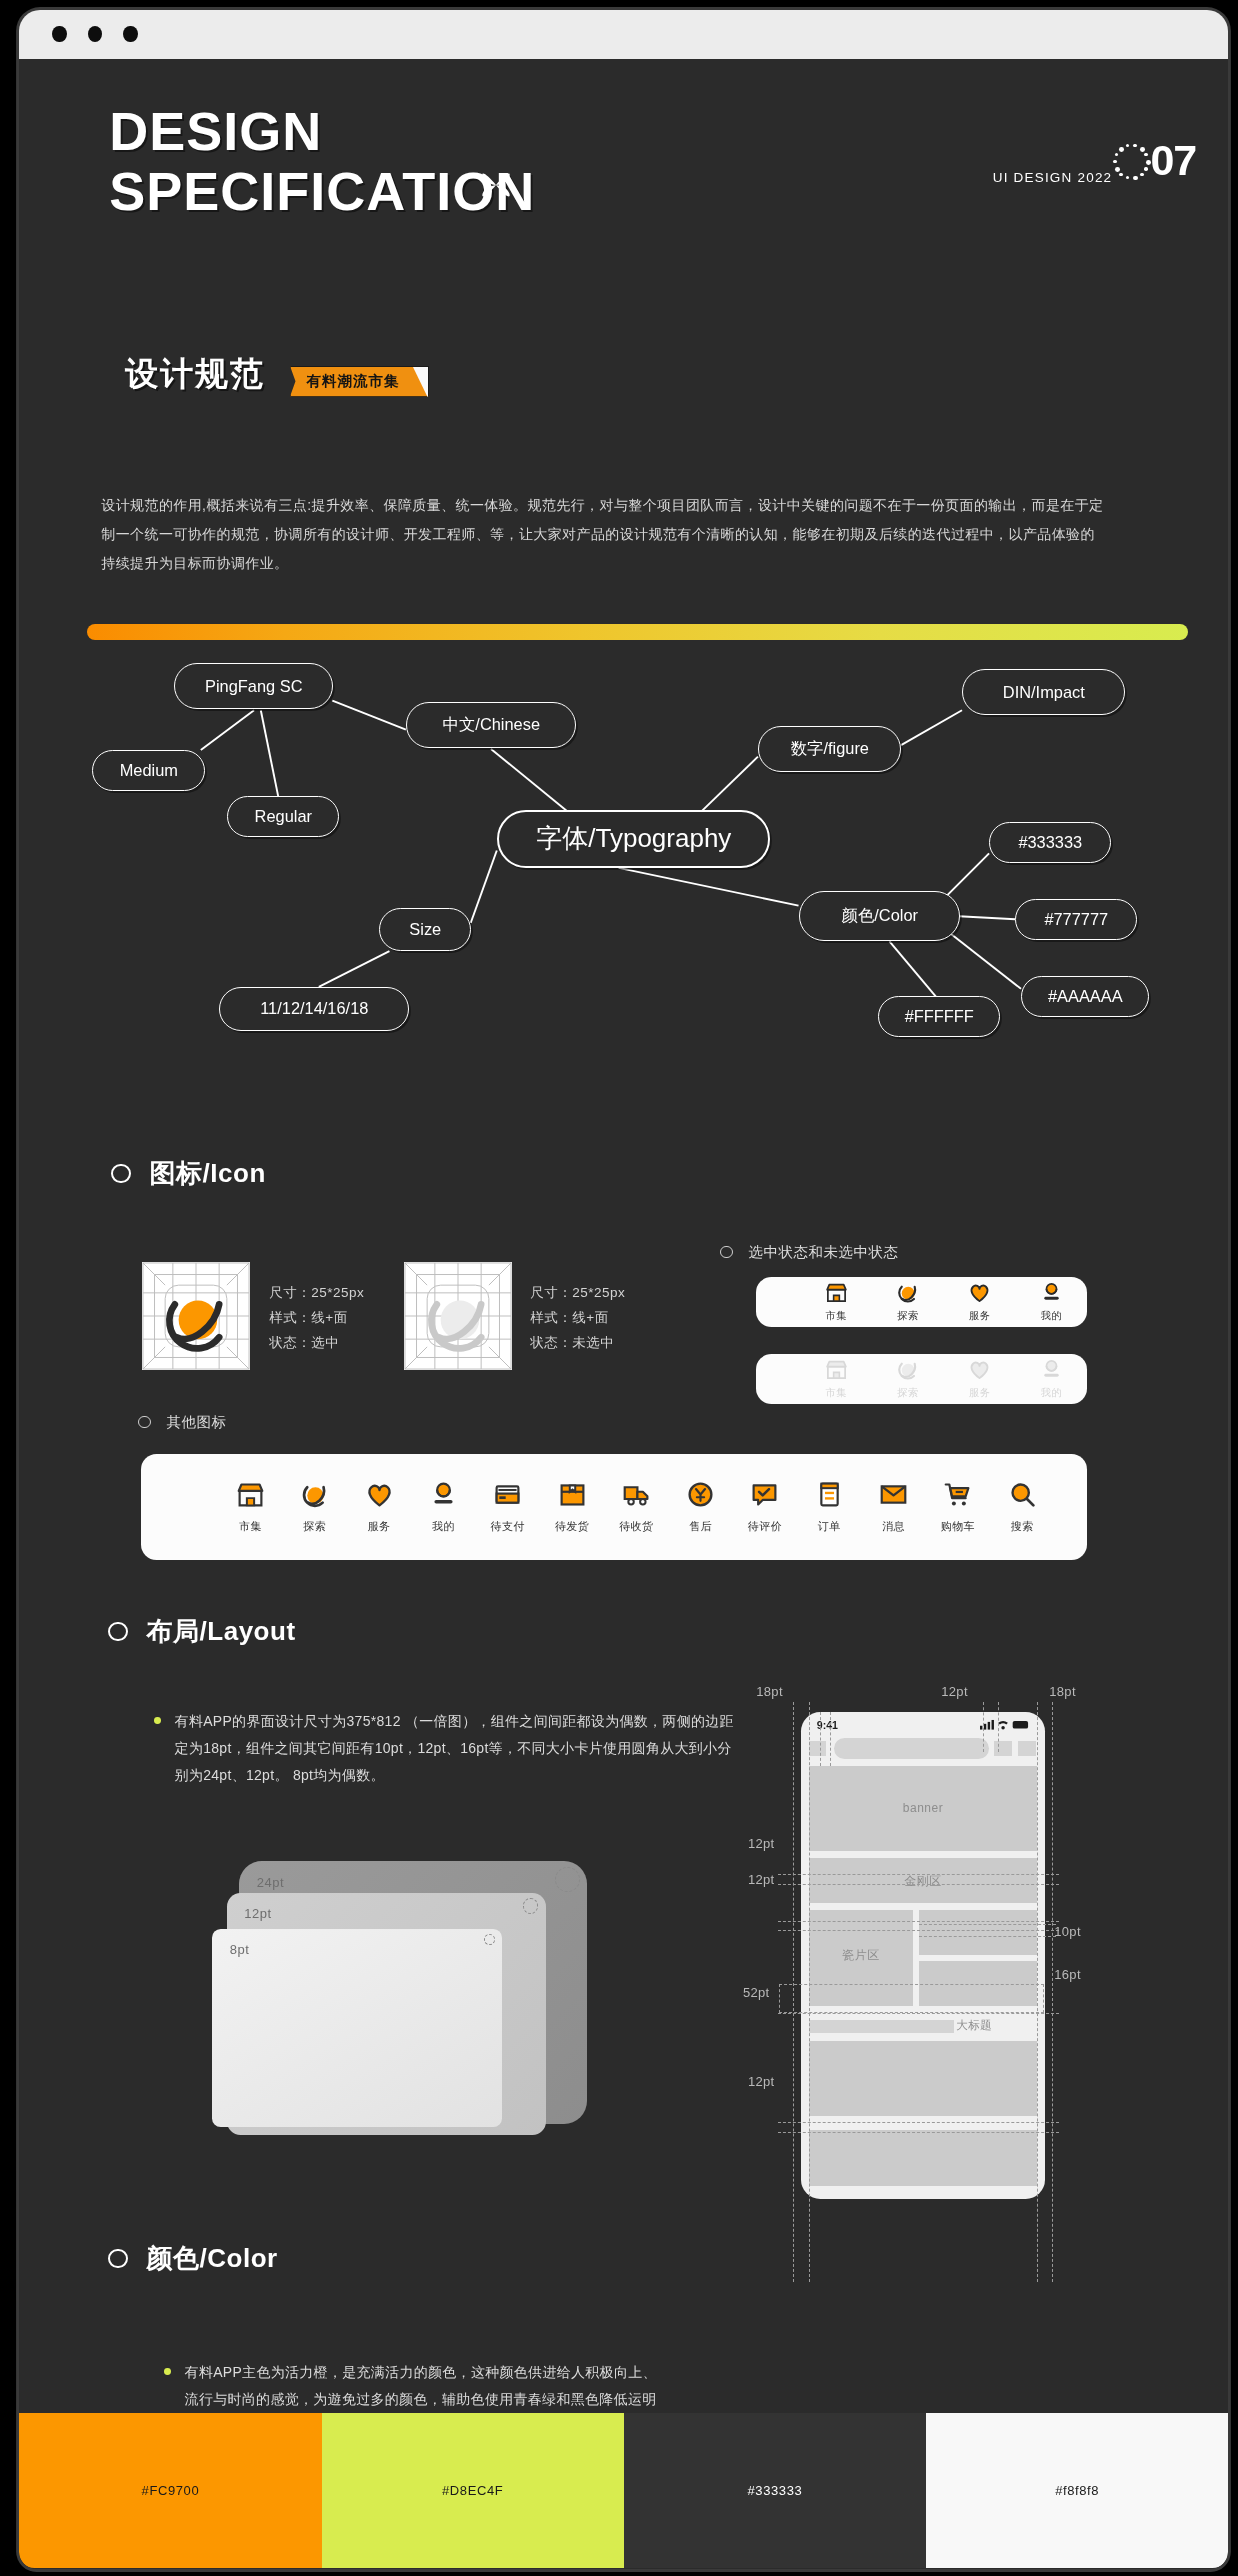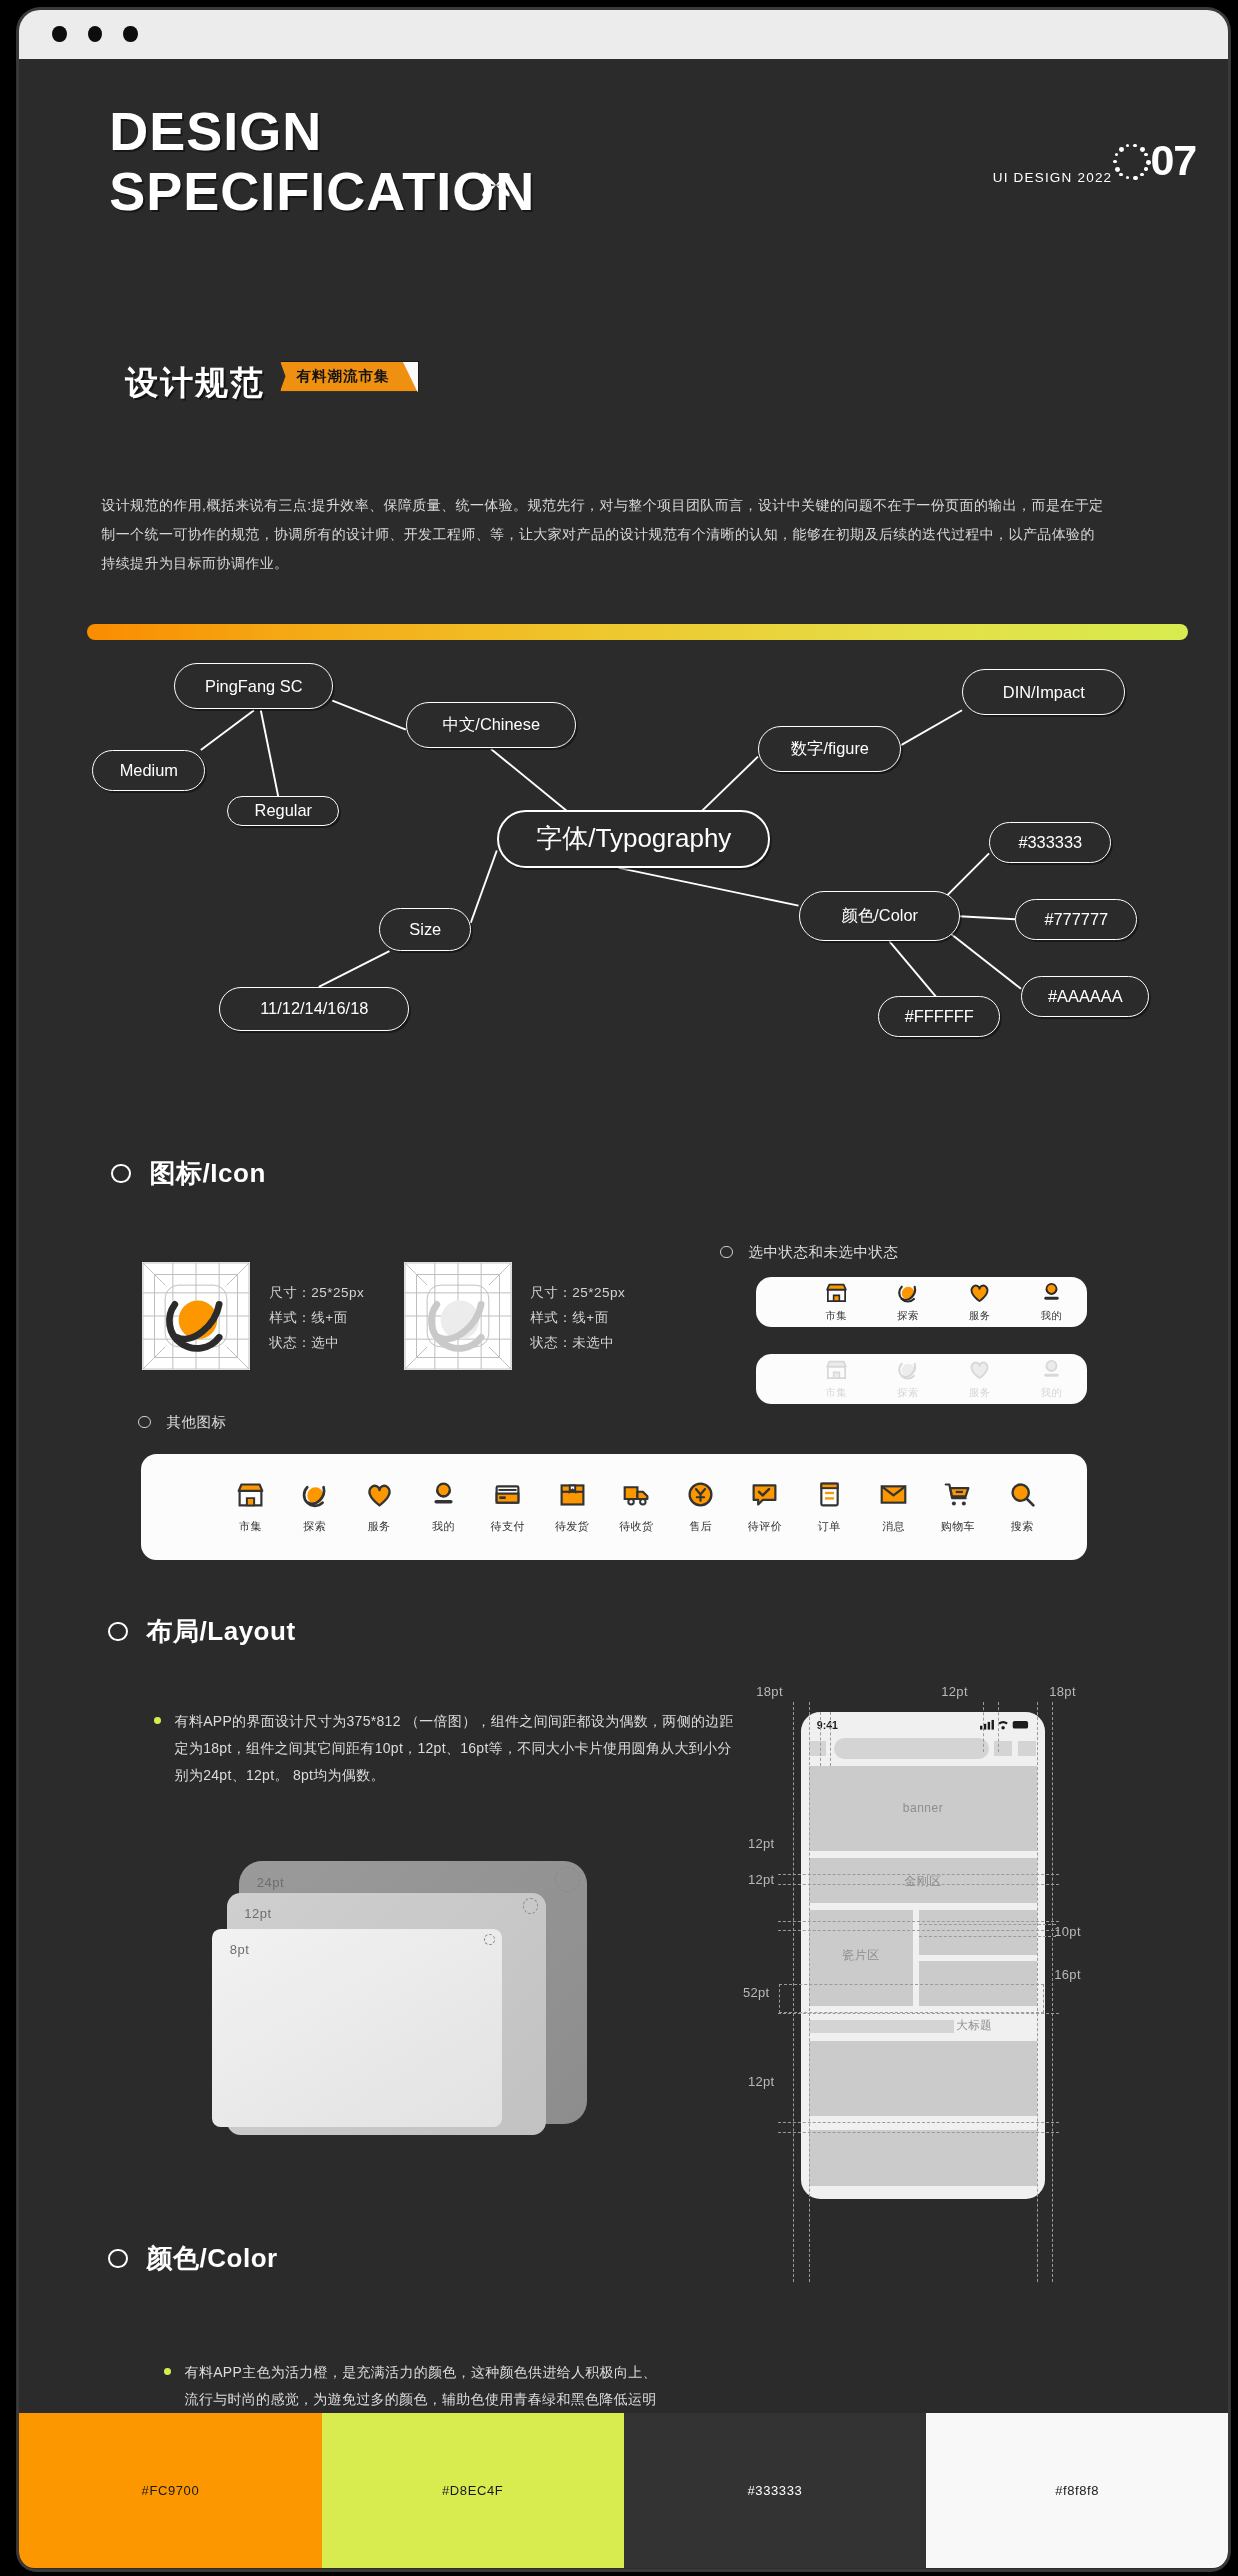--- a/index.html
+++ b/index.html
@@ -42,21 +42,21 @@
     position: absolute; left: 90px; top: 39px;
     color: #fff; font-size: 54px; font-weight: 700; letter-spacing: 1px;
     line-height: 1.12;
     text-shadow: 1.9px 1.9px 0 rgba(0,0,0,.45);
   }
   .hdr-title .l2 { display: block; }
   .sparkle {
     position: absolute; left: 455px; top: 101px;
     width: 44px; height: 44px;
   }
-  .sub-row { position: absolute; left: 106px; top: 299px; display: flex; align-items: flex-start; gap: 15px; }
+  .sub-row { position: absolute; left: 106px; top: 290px; display: flex; align-items: flex-end; gap: 25px; }
   .sub-cn {
     color: #fff; font-size: 33px; font-weight: 700; letter-spacing: 1.9px;
     text-shadow: 1.9px 1.9px 0 rgba(0,0,0,.5);
   }
   .badge {
     position: relative; height: 31px; background: #F09010;
     display: flex; align-items: center; padding: 0 29px 0 15.5px;
     color: #141414; font-size: 14.5px; font-weight: 700; letter-spacing: 1px;
     clip-path: polygon(0 0, 100% 0, 100% 100%, 0 100%, 4% 50%);
     border: 1.9px solid #1a1a1a;
@@ -247,21 +247,21 @@
             <line x1="972" y1="273" x2="1030" y2="276" stroke="#ffffff" stroke-width="2"></line>
             <line x1="962" y1="290" x2="1036" y2="348" stroke="#ffffff" stroke-width="2"></line>
             <line x1="900" y1="299" x2="948" y2="356" stroke="#ffffff" stroke-width="2"></line>
           </svg>
       <div class="node" style="left: 155px; top: 11.6px; width: 159px; height: 46px;">
             <span>PingFang SC</span>
           </div>
           <div class="node" style="left: 73px; top: 98px; width: 113px; height: 41px;">
             <span>Medium</span>
           </div>
-          <div class="node" style="left: 208px; top: 144px; width: 112px; height: 30px;">
+          <div class="node" style="left: 208px; top: 144px; width: 112px; height: 41px;">
             <span>Regular</span>
           </div>
           <div class="node" style="left: 387px; top: 50px; width: 170px; height: 46px;">
             <span>中文/Chinese</span>
           </div>
           <div class="node" style="left: 739px; top: 74px; width: 143px; height: 46px;">
             <span>数字/figure</span>
           </div>
           <div class="node" style="left: 943px; top: 17.4px; width: 163px; height: 46px;">
             <span>DIN/Impact</span>

